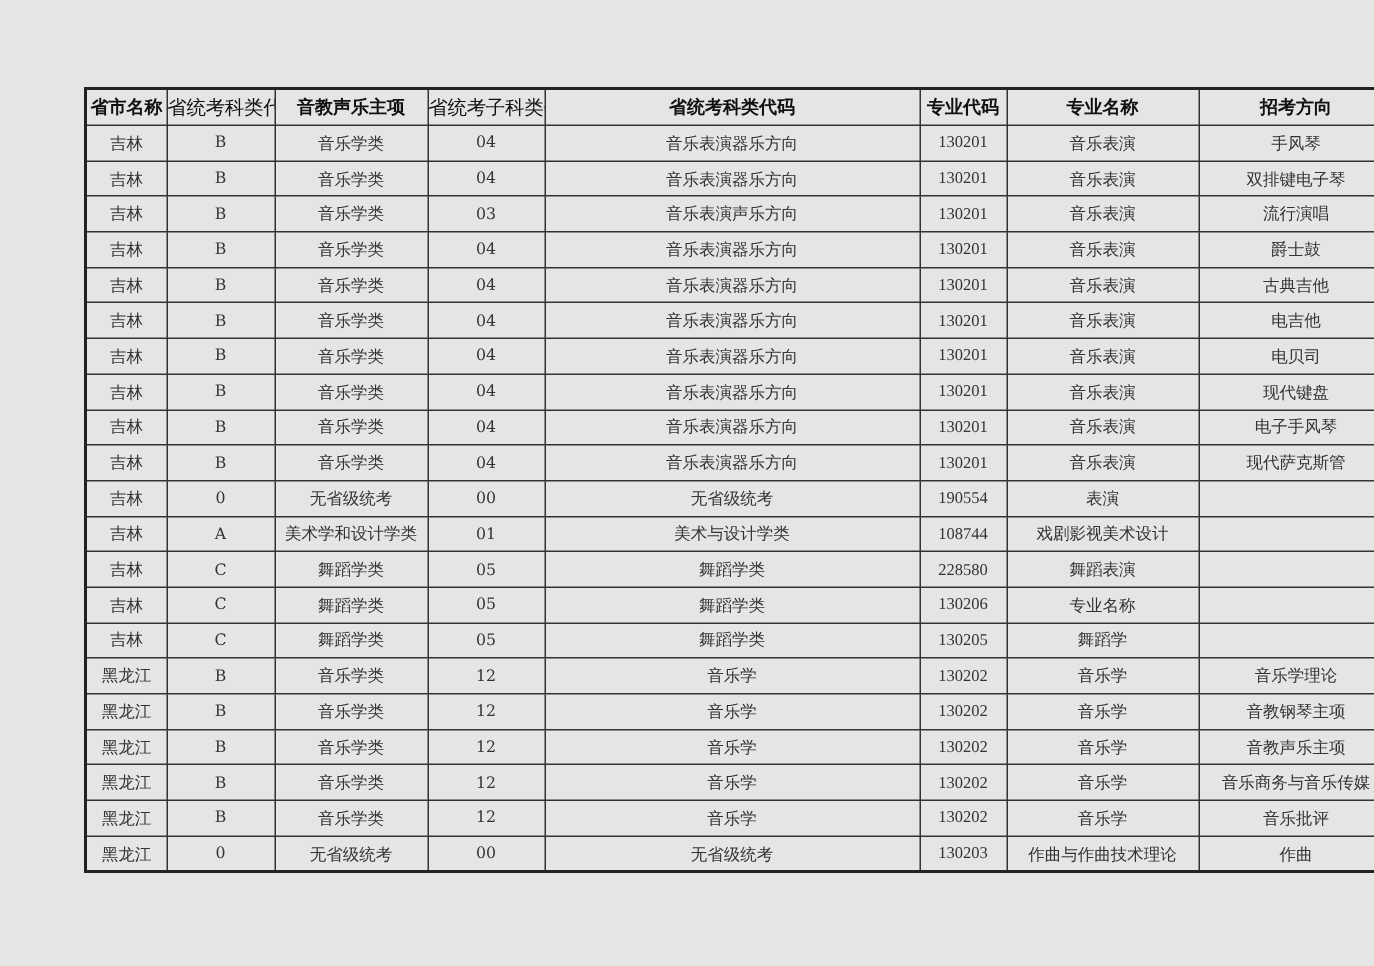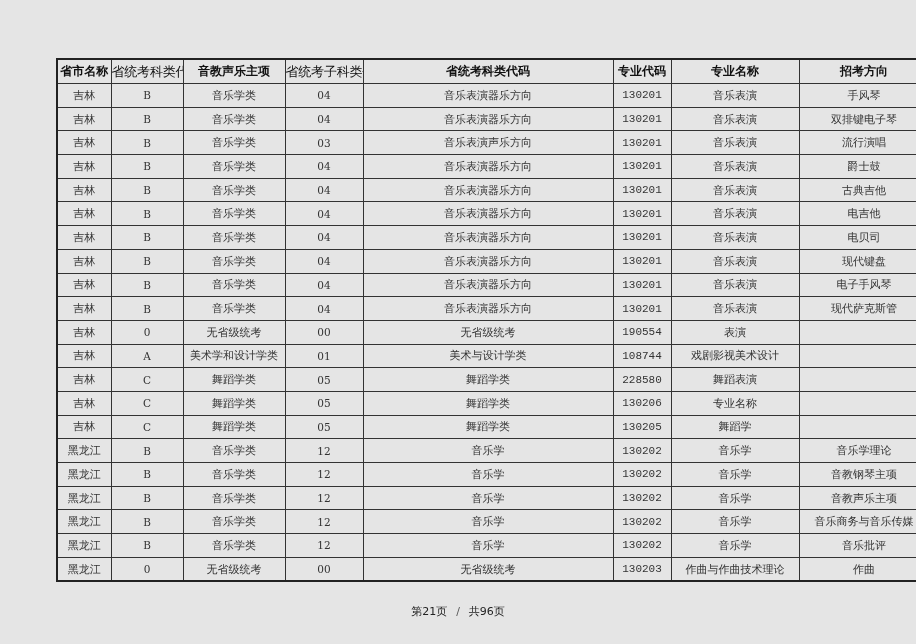--- a/index.html
+++ b/index.html
@@ -14,21 +14,21 @@
     width: 789px;
   }
   table.enroll th, table.enroll td {
     border: 1px solid #333; text-align: center; vertical-align: middle;
     padding: 0; overflow: hidden; white-space: nowrap;
   }
   table.enroll th { height: 23px; font-size: 12px; font-weight: bold; color: #111; }
   table.enroll th.small { font-size: 13px; font-weight: normal; letter-spacing: -0.2px; }
   table.enroll td { height: 22.7px; font-size: 11px; color: #333; }
   table.enroll td.serif { font-family: "DejaVu Serif", "Liberation Serif", serif; font-size: 10.5px; }
-  table.enroll td.num { font-family: Liberation Mono, monospace; font-size: 11px; }
+  table.enroll td.num { font-family: Liberation Serif, serif; font-size: 11px; }
   table.enroll tr:first-child th { border-top: 2px solid #222; }
   table.enroll { border-left: 2px solid #222; border-right: 2px solid #222; border-bottom: 2px solid #222; }
   .footer {
     position: absolute; left: 0; top: 604px; width: 916px; text-align: center;
     font-size: 11px; color: #222;
   }
   .footer .sep { margin: 0 9px; color: #555; }
 </style>
 </head>
 <body>
@@ -265,16 +265,13 @@
           <td>无省级统考</td>
           <td class="serif">00</td>
           <td>无省级统考</td>
           <td class="num">130203</td>
           <td>作曲与作曲技术理论</td>
           <td>作曲</td>
         </tr>
       </tbody>
   </table>
 
-  <div class="footer">
-    <span>第21页</span><span class="sep">/</span><span>共96页</span>
-  </div>
 </div>
 
 </body></html>

